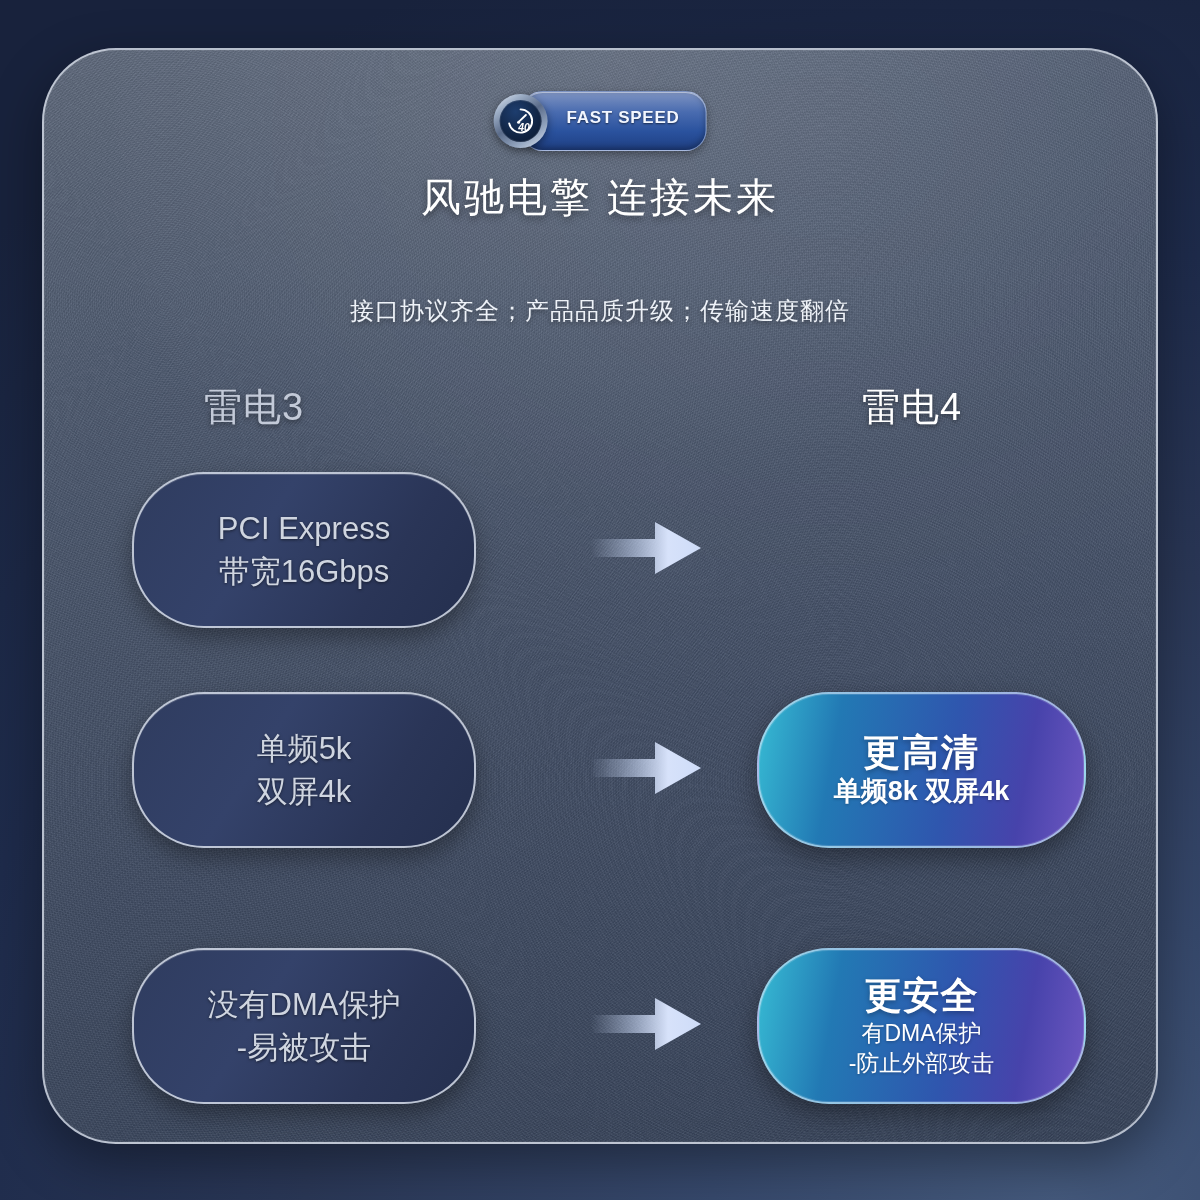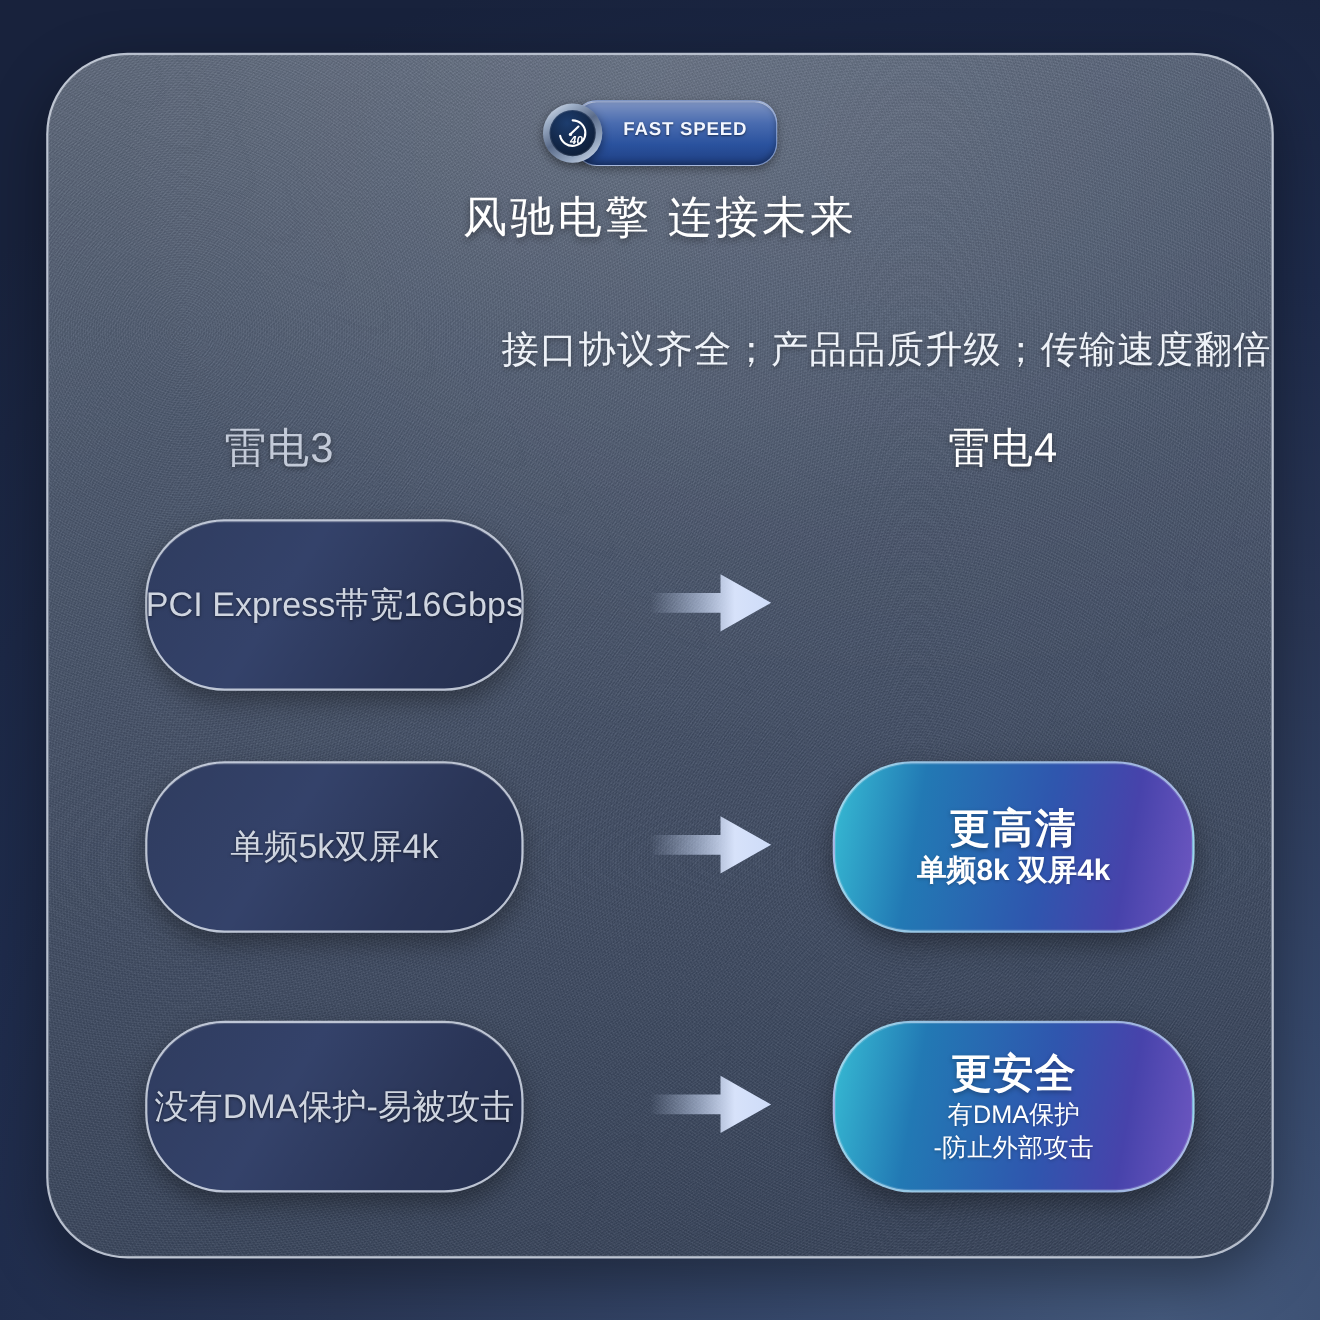--- a/index.html
+++ b/index.html
@@ -144,22 +144,22 @@
     letter-spacing: 3px;
     color: #ffffff;
     text-shadow: 0 3px 7px rgba(0,0,0,0.45);
     white-space: nowrap;
   }
   .subtitle {
     position: absolute;
     left: 0;
     right: 0;
     top: 245px;
-    text-align: right;
-    font-size: 34px;
+    text-align: center;
+    font-size: 24px;
     letter-spacing: 1px;
     color: #eef2f8;
     text-shadow: 0 2px 5px rgba(0,0,0,0.40);
     white-space: nowrap;
   }
 
   
   .col-head {
     position: absolute;
     top: 332px;
@@ -181,37 +181,37 @@
   
   .row {
     position: absolute;
     left: 0;
     right: 0;
     height: 152px;
     display: block;
   }
   .row.r1 { top: 422px; }
   .row.r2 { top: 642px; }
-  .row.r3 { top: 878px; }
+  .row.r3 { top: 898px; }
 
   
   .card-old {
     position: absolute;
     left: 88px;
     top: 0;
     width: 340px;
     height: 152px;
     border-radius: 72px;
     border: 2px solid rgba(226,232,242,0.80);
     background: linear-gradient(122deg, #2f3c5f 0%, #34426a 38%, #2a3557 72%, #242f4e 100%);
     box-shadow:
       0 1px 0 rgba(255,255,255,0.16) inset,
       0 10px 22px rgba(0,0,0,0.34);
     display: flex;
-    flex-direction: row;
+    flex-direction: column;
     align-items: center;
     justify-content: center;
     text-align: center;
   }
   .card-old-line {
     font-size: 31px;
     line-height: 1.40;
     color: #cfd5e0;
     text-shadow: 0 1px 3px rgba(0,0,0,0.5);
     white-space: nowrap;

